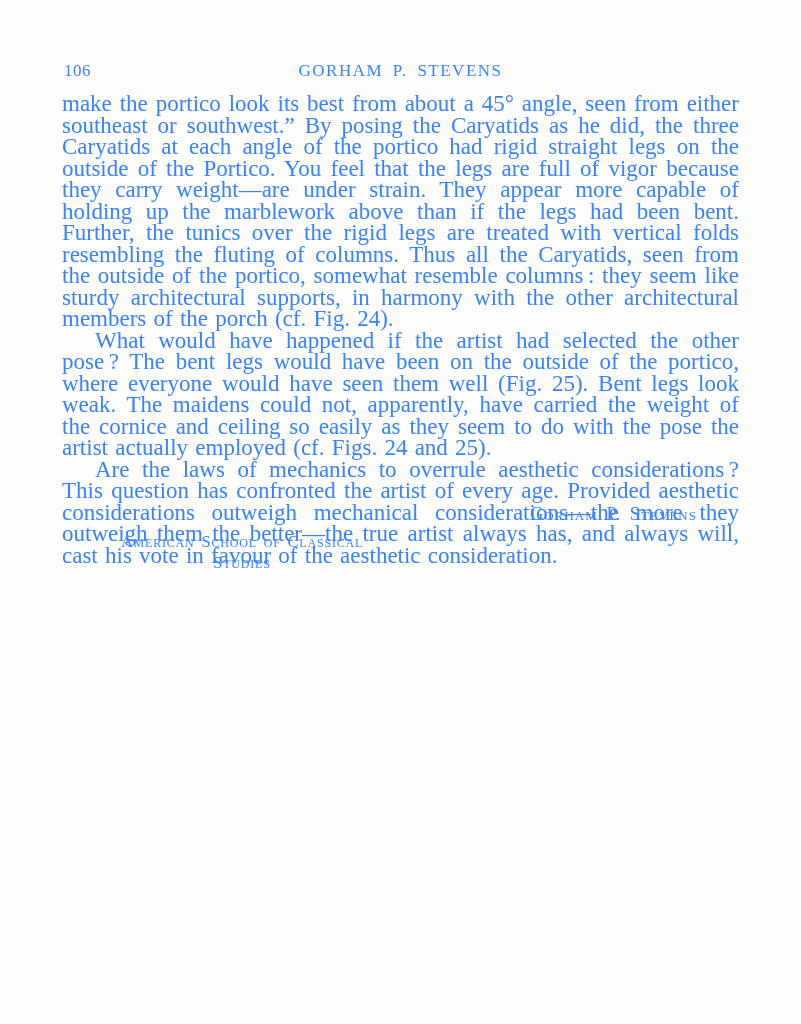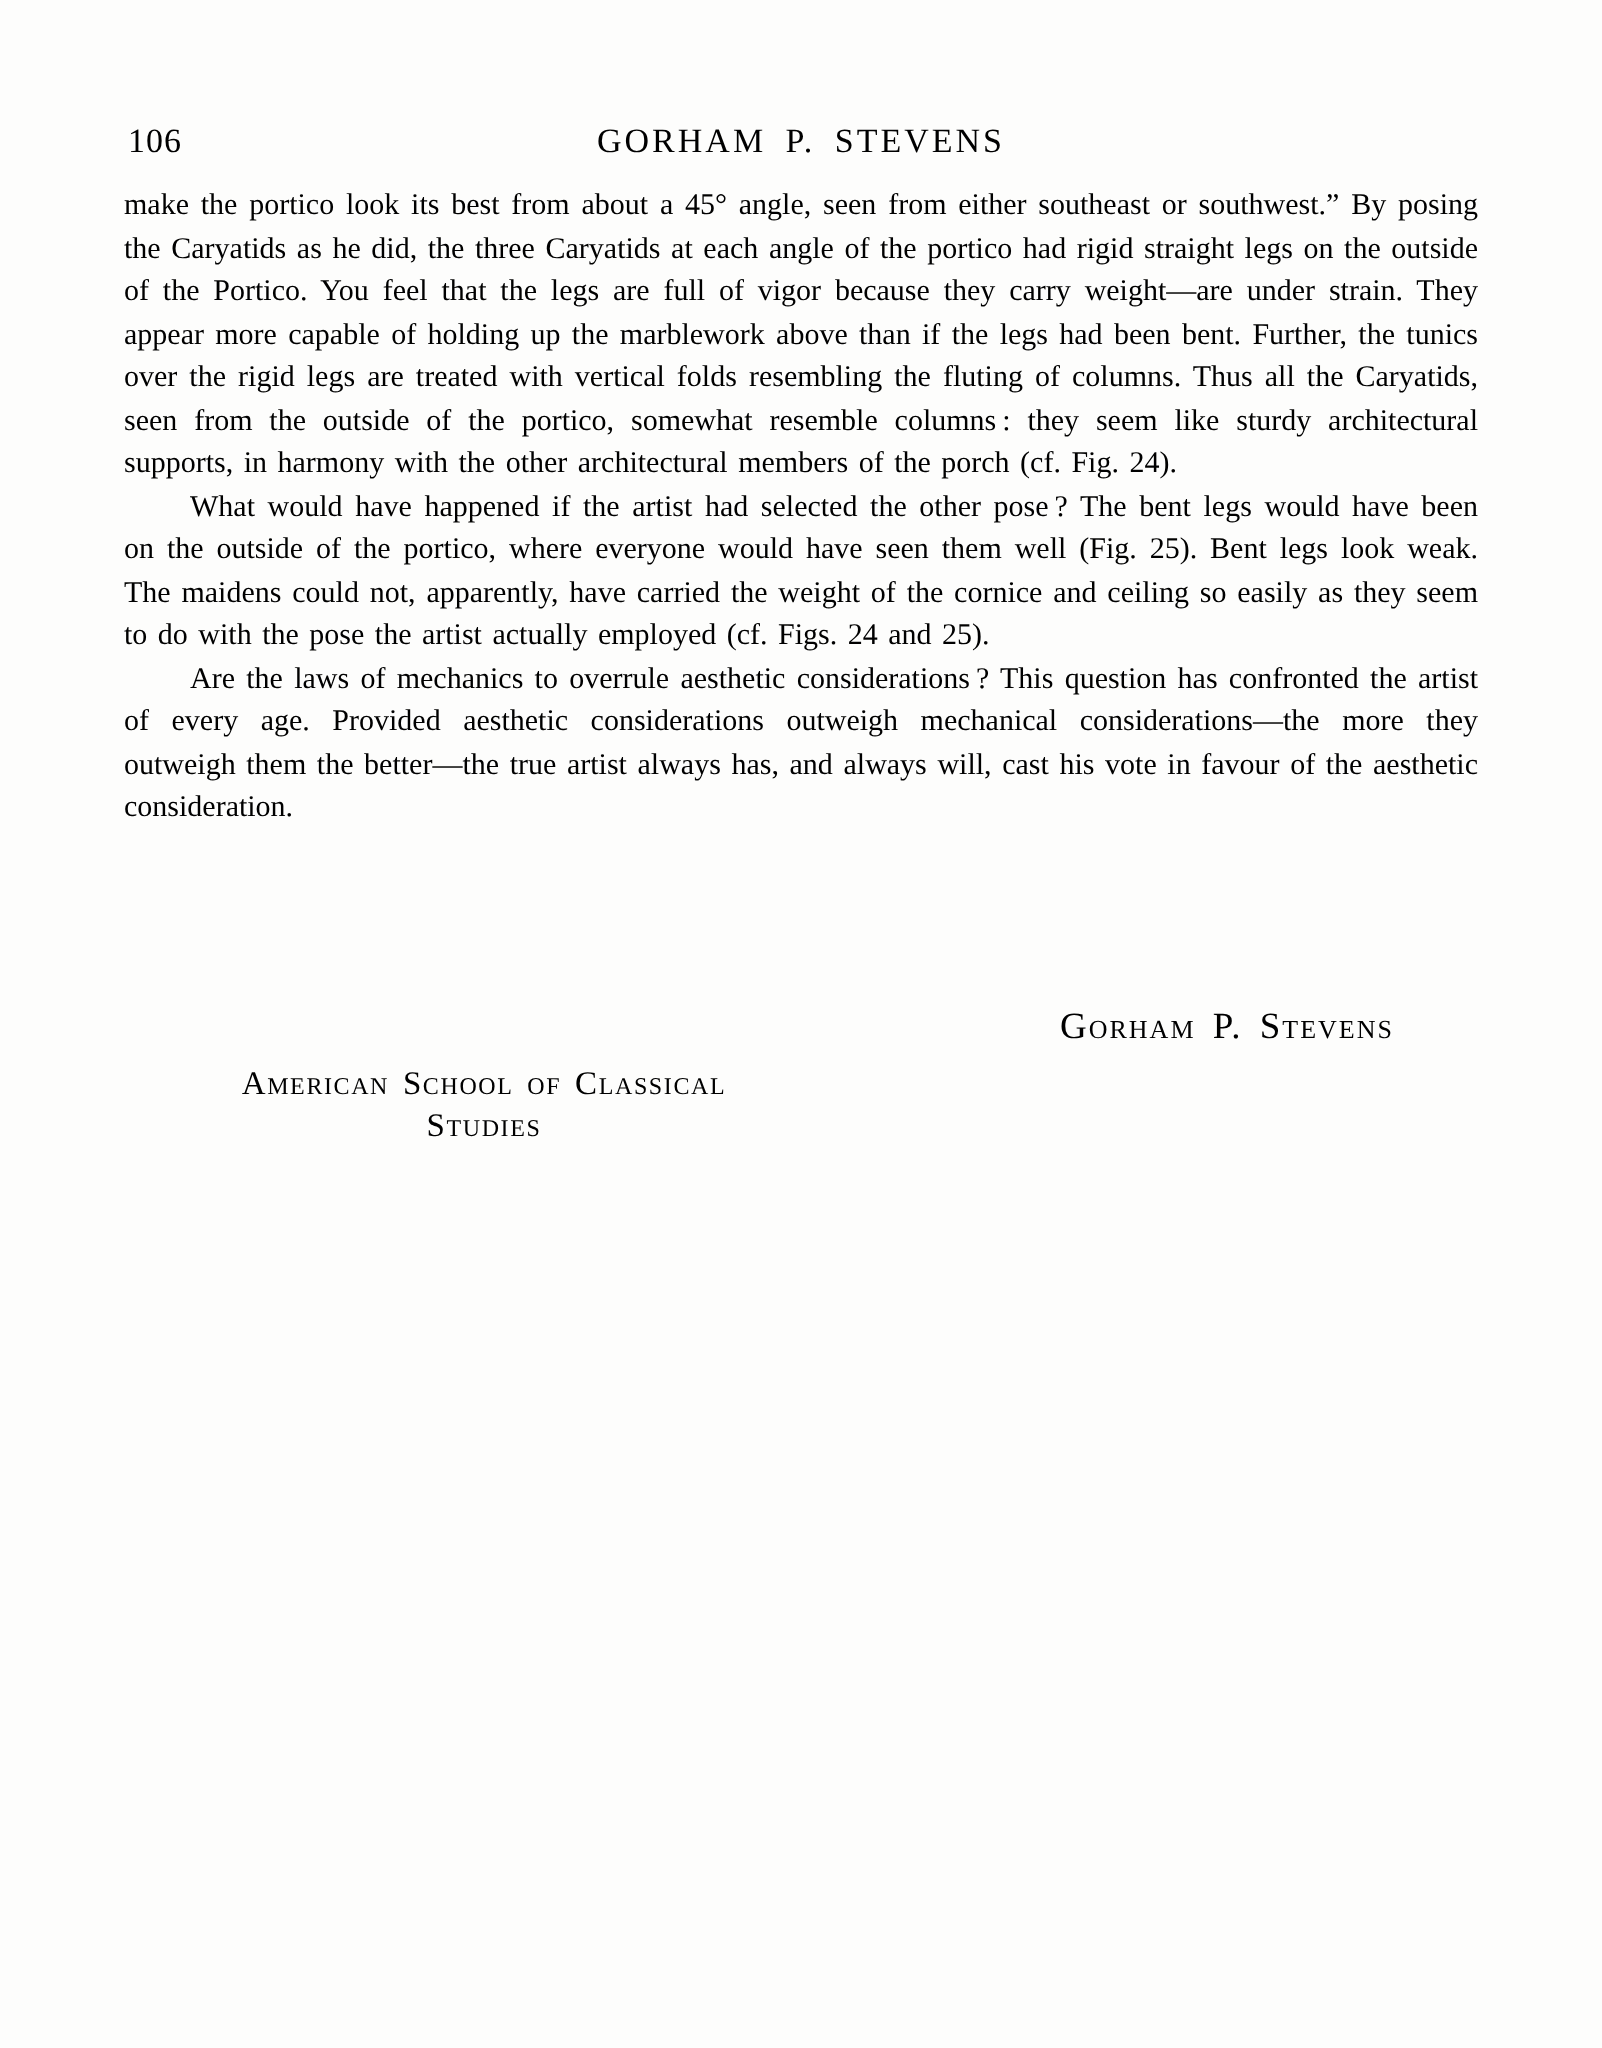--- a/index.html
+++ b/index.html
@@ -5,21 +5,21 @@
   html, body {
     margin: 0;
     padding: 0;
     background: #ffffff;
   }
   .page {
     position: relative;
     width: 801px;
     height: 1024px;
     background: #fdfdfc;
-    color: #000000;
+    color: #3b82f6;
     font-family: "Liberation Serif", "DejaVu Serif", serif;
     overflow: hidden;
   }
   .running-head {
     position: absolute;
     top: 61px;
     left: 62px;
     width: 677px;
     height: 22px;
     font-size: 17px;
@@ -34,21 +34,21 @@
     width: 100%;
     text-align: center;
     letter-spacing: 1.5px;
     word-spacing: 4px;
   }
   .body-text {
     position: absolute;
     top: 93px;
     left: 62px;
     width: 677px;
-    font-size: 15px;
+    font-size: 23px;
     line-height: 21.5px;
     text-align: justify;
     word-spacing: 1.5px;
   }
   .para {
     margin: 0;
     padding: 0;
   }
   .para.indent {
     text-indent: 33px;

